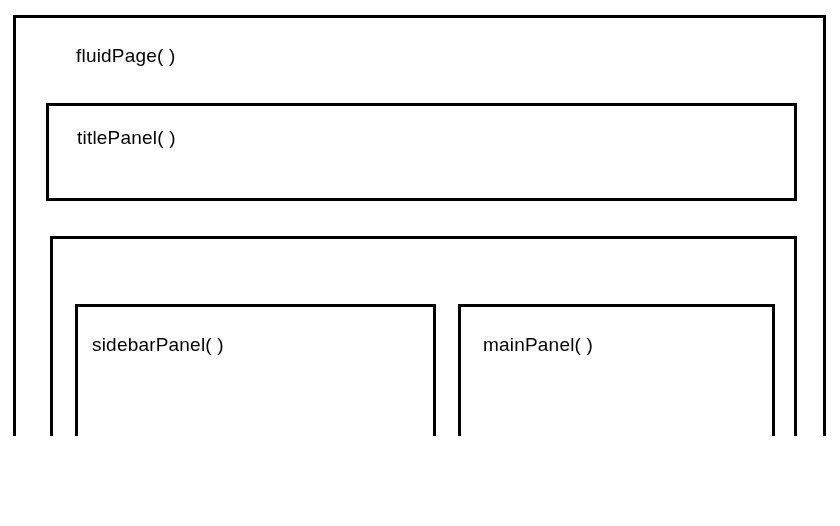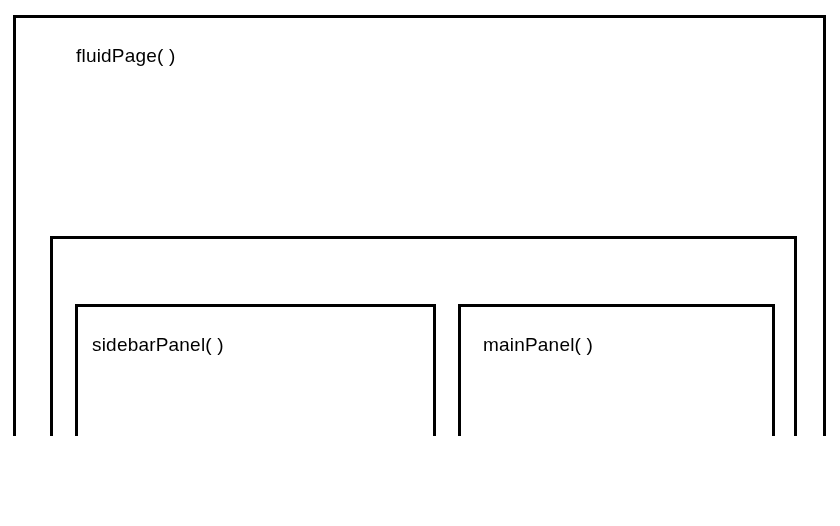--- a/index.html
+++ b/index.html
@@ -51,20 +51,23 @@
   .main-panel > .box-label     { left: 22px;  top: 28px; }
 </style>
 </head>
 <body>
 
 <div class="canvas">
 
   <div class="box fluid-page">
     <span class="box-label">fluidPage( )</span>
 
+    <div class="box title-panel">
+      <span class="box-label">titlePanel( )</span>
+    </div>
 
     <div class="box sidebar-layout">
 
       <div class="box sidebar-panel">
         <span class="box-label">sidebarPanel( )</span>
       </div>
 
       <div class="box main-panel">
         <span class="box-label">mainPanel( )</span>
       </div>

